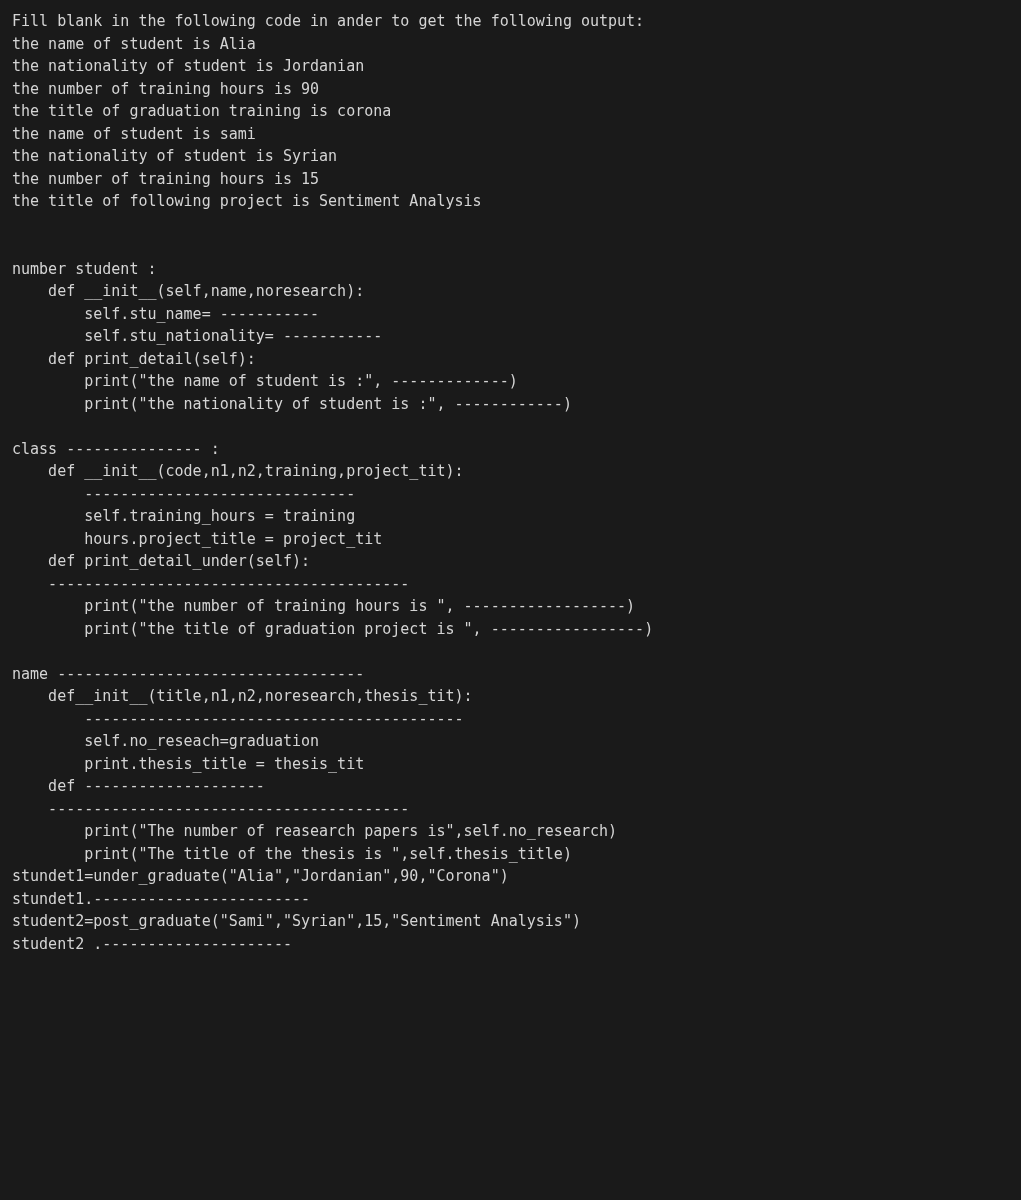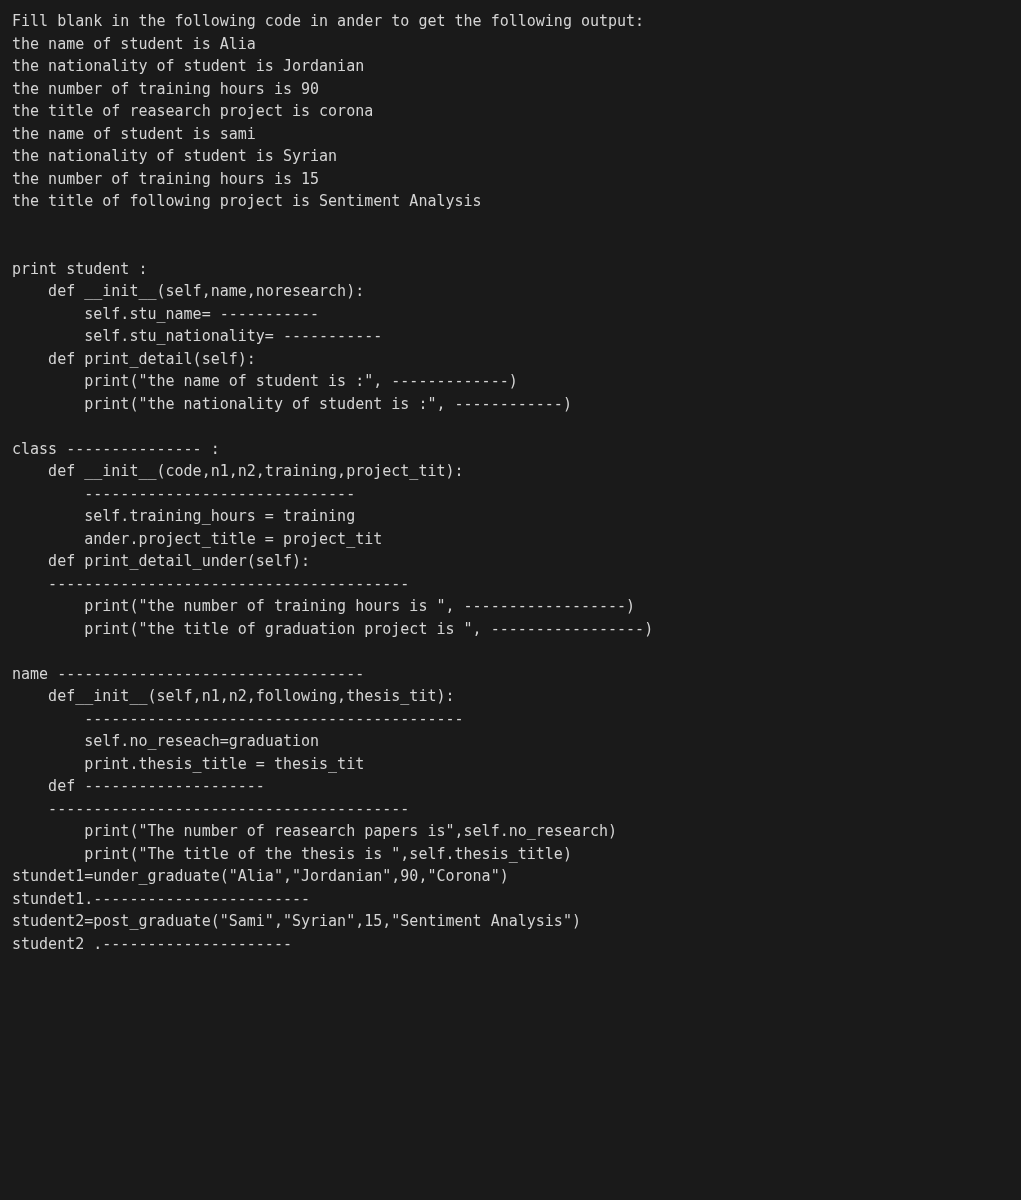--- a/index.html
+++ b/index.html
@@ -19,47 +19,47 @@
       min-height: 1200px;
     }
   </style>
 </head>
 <body>
 
 <pre><span>Fill blank in the following code in ander to get the following output:</span>
 <span>the name of student is Alia</span>
 <span>the nationality of student is Jordanian</span>
 <span>the number of training hours is 90</span>
-<span>the title of reasearch project is corona</span>
+<span>the title of graduation training is corona</span>
 <span>the name of student is sami</span>
 <span>the nationality of student is Syrian</span>
 <span>the number of training hours is 15</span>
 <span>the title of following project is Sentiment Analysis</span>
 <span></span>
 <span></span>
-<span>print student :</span>
+<span>number student :</span>
 <span>    def __init__(self,name,noresearch):</span>
 <span>        self.stu_name= -----------</span>
 <span>        self.stu_nationality= -----------</span>
 <span>    def print_detail(self):</span>
 <span>        print("the name of student is :", -------------)</span>
 <span>        print("the nationality of student is :", ------------)</span>
 <span></span>
 <span>class --------------- :</span>
 <span>    def __init__(code,n1,n2,training,project_tit):</span>
 <span>        ------------------------------</span>
 <span>        self.training_hours = training</span>
-<span>        ander.project_title = project_tit</span>
+<span>        hours.project_title = project_tit</span>
 <span>    def print_detail_under(self):</span>
 <span>    ----------------------------------------</span>
 <span>        print("the number of training hours is ", ------------------)</span>
 <span>        print("the title of graduation project is ", -----------------)</span>
 <span></span>
 <span>name ----------------------------------</span>
-<span>    def__init__(self,n1,n2,following,thesis_tit):</span>
+<span>    def__init__(title,n1,n2,noresearch,thesis_tit):</span>
 <span>        ------------------------------------------</span>
 <span>        self.no_reseach=graduation</span>
 <span>        print.thesis_title = thesis_tit</span>
 <span>    def --------------------</span>
 <span>    ----------------------------------------</span>
 <span>        print("The number of reasearch papers is",self.no_research)</span>
 <span>        print("The title of the thesis is ",self.thesis_title)</span>
 <span>stundet1=under_graduate("Alia","Jordanian",90,"Corona")</span>
 <span>stundet1.------------------------</span>
 <span>student2=post_graduate("Sami","Syrian",15,"Sentiment Analysis")</span>

